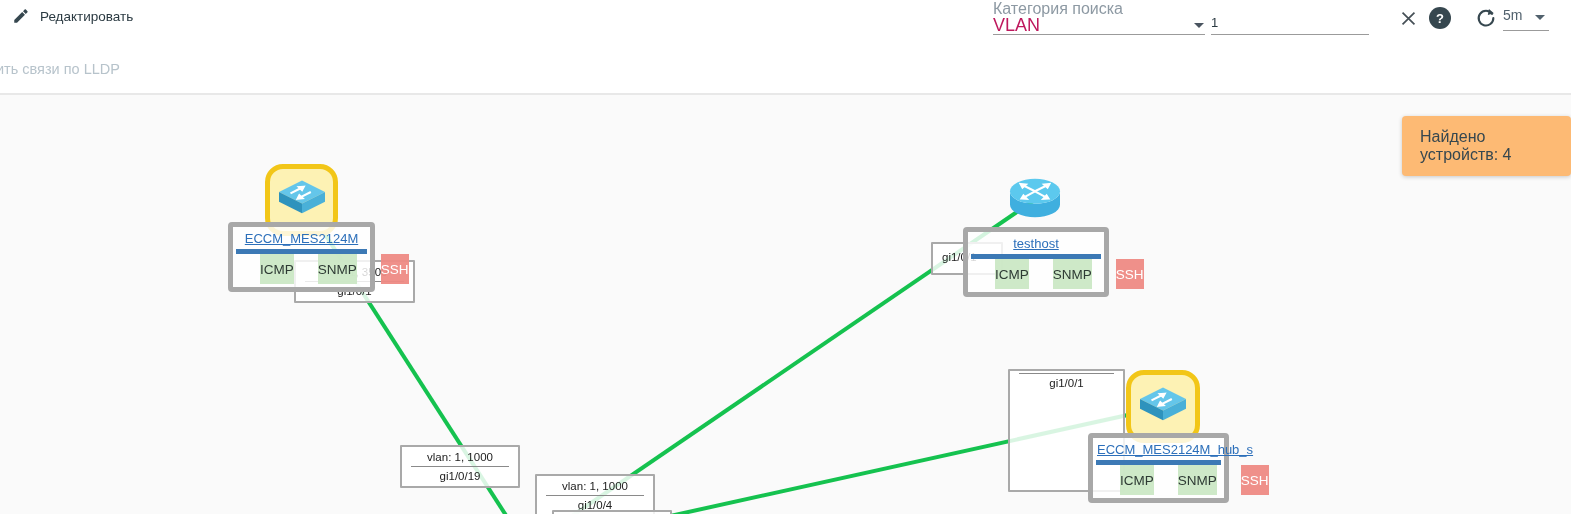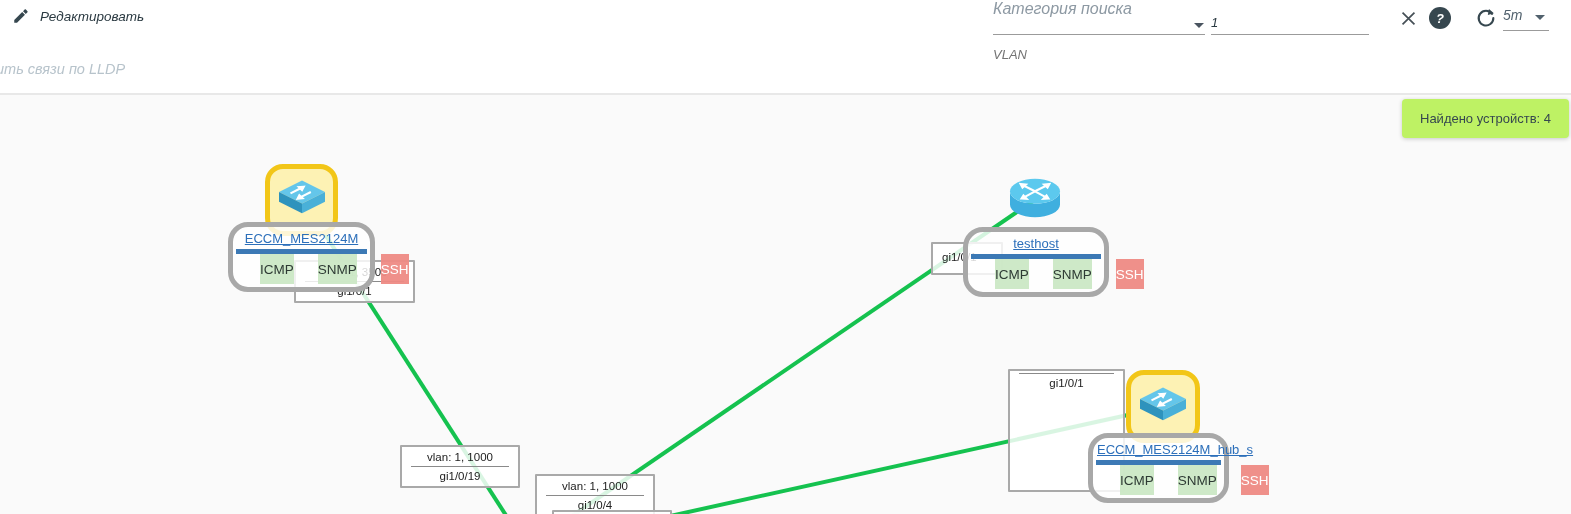--- a/index.html
+++ b/index.html
@@ -3,52 +3,52 @@
 <meta charset="utf-8">
 <style>
   html,body{margin:0;padding:0;}
   body{
     width:1571px;height:514px;position:relative;overflow:hidden;
     background:#ffffff;
     font-family:"Liberation Sans", sans-serif;
     -webkit-font-smoothing:antialiased;
   }
   
-  .topbar{position:absolute;top:0;left:0;width:100%;height:93px;background:#fff;font-style:italic;}
+  .topbar{position:absolute;top:0;left:0;width:100%;height:93px;background:#fff;}
   .edit-btn{position:absolute;top:7px;left:12px;display:flex;align-items:center;gap:10px;cursor:pointer;}
   .edit-btn span{font-size:13.5px;font-weight:500;color:#2b3a42;}
   .lldp{position:absolute;top:61px;left:-4px;font-size:14.5px;color:#b7c3cb;white-space:nowrap;}
   .search-wrap{position:absolute;top:0;left:990px;}
   .fld-label{position:absolute;top:0;left:3px;font-size:16px;color:#8d99a3;}
-  .sel-cat{position:absolute;top:15px;left:3px;width:212px;height:20px;font-size:13px;color:#737373;cursor:pointer;margin-top:32px;}
+  .sel-cat{position:absolute;top:15px;left:3px;width:212px;height:20px;font-size:18px;color:#be185d;cursor:pointer;}
   .caret{width:0;height:0;border-left:5px solid transparent;border-right:5px solid transparent;border-top:5px solid #4a5560;position:absolute;}
   .u-line{position:absolute;height:1px;background:#9b9b9b;}
   .q-input{position:absolute;top:15px;left:221px;width:158px;font-size:13px;color:#2b3a42;}
   .icon-btn{position:absolute;display:flex;align-items:center;justify-content:center;cursor:pointer;}
   .help-circle{width:22px;height:22px;border-radius:50%;background:#36474f;color:#fff;font-size:13px;font-weight:bold;display:flex;align-items:center;justify-content:center;}
   .interval{position:absolute;top:6px;left:1503px;width:46px;cursor:pointer;}
   .interval .val{font-size:14px;color:#51616d;}
   
   .map{position:absolute;top:93px;left:0;width:1571px;height:421px;background:#fafafa;border-top:2px solid #e8e8e8;overflow:hidden;box-sizing:border-box;}
   .links-svg{position:absolute;top:0;left:0;z-index:1;}
   .lbl-box{position:absolute;z-index:2;background:rgba(255,255,255,.84);border:2px solid #a9a9a9;border-radius:1px;text-align:center;font-size:11.5px;color:#222;box-sizing:border-box;}
   .lbl-vlan{padding:4px 4px 1px;white-space:nowrap;}
   .lbl-div{border-top:1px solid #8a8a8a;margin:2px 9px;}
   .lbl-port{padding:1px 4px 4px;white-space:nowrap;}
   .vlan-multi{padding:4px 2px 1px;font-size:11px;line-height:12.6px;white-space:nowrap;}
   .tile{position:absolute;z-index:3;width:73px;height:72px;border-radius:18px;background:#fdf2b4;border:5px solid #f2c618;box-sizing:border-box;display:flex;align-items:center;justify-content:center;cursor:pointer;}
   .node-plain{position:absolute;z-index:3;cursor:pointer;}
-  .dev-card{position:absolute;z-index:4;border:5px solid #a8a8a8;border-radius:20px;background:rgba(255,255,255,.82);box-sizing:border-box;cursor:pointer;}
+  .dev-card{position:absolute;z-index:4;border:5px solid #a8a8a8;border-radius:4px;background:rgba(255,255,255,.82);box-sizing:border-box;cursor:pointer;}
   .dev-title{display:block;text-align:center;color:#2c6fba;text-decoration:underline;font-size:13px;padding:4px 4px 3px;white-space:nowrap;cursor:pointer;}
   .dev-bar{height:5px;background:#3c79b5;margin:0 3px;}
   .dev-row{display:flex;margin:0 3px 3px;}
   .cell{display:flex;align-items:center;justify-content:center;font-size:13.5px;height:30px;color:#2e3b34;margin-left:24px;}
   .cell.ok{background:rgba(202,231,195,.92);flex:1.22;}
   .cell.fail{background:rgba(238,138,132,.95);color:#fff;flex:1;}
-  .badge{position:absolute;z-index:5;top:4px;left:1402px;background:#bef264;border-radius:4px;box-shadow:0 1px 4px rgba(0,0,0,.2);padding:12px 18px;font-size:13px;color:#36474f;}
+  .badge{position:absolute;z-index:5;top:21px;left:1402px;background:#fdba74;border-radius:4px;box-shadow:0 1px 4px rgba(0,0,0,.2);padding:12px 18px;font-size:16px;color:#36474f;}
 </style>
 </head>
 <body>
 
 <div class="topbar">
   <div class="edit-btn">
     <svg width="18" height="18" viewBox="0 0 24 24">
       <path d="M3 17.3 L13.6 6.7 l3.7 3.7 L6.7 21 H3 z M14.7 5.6 l2.2-2.2 c.5-.5 1.2-.5 1.6 0 l2.1 2.1 c.5 .5 .5 1.2 0 1.6 l-2.2 2.2 z" fill="#36474f"></path>
     </svg>
     <span>Редактировать</span>

